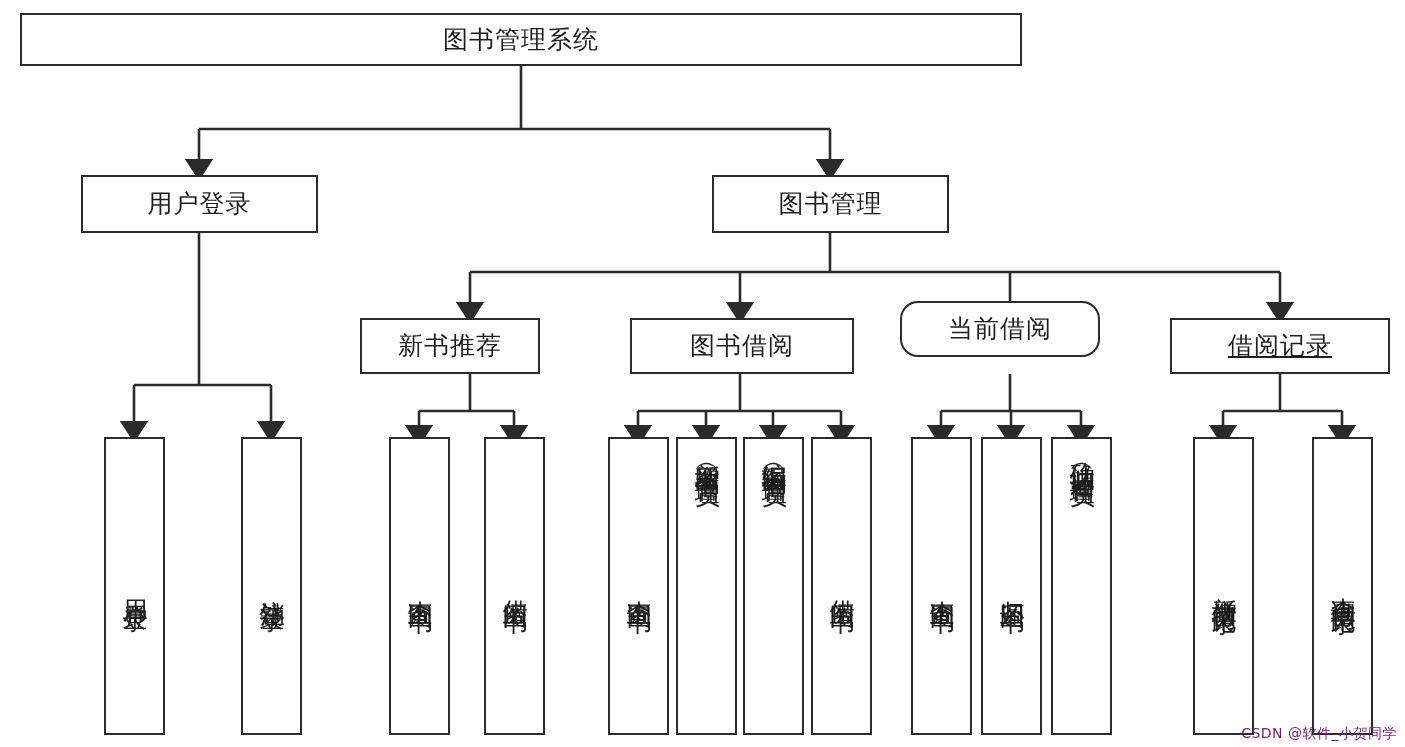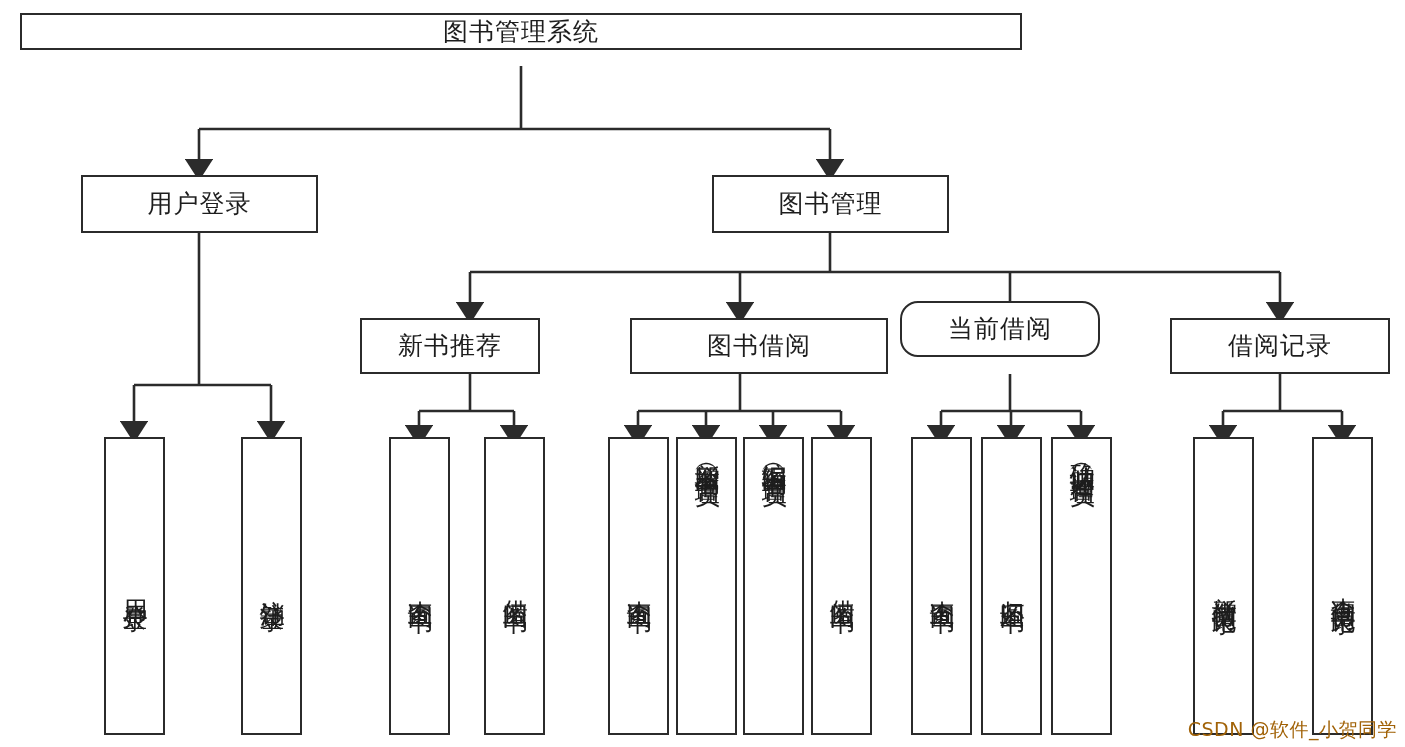--- a/index.html
+++ b/index.html
@@ -55,22 +55,22 @@
     align-self: flex-start;
   }
   .node.v.top {
     align-items: flex-start;
     padding-top: 4px;
   }
   #watermark {
     position: absolute;
     right: 8px;
     bottom: 4px;
-    font-size: 19px;
-    color: #a16207;
+    font-size: 14px;
+    color: #701a75;
     letter-spacing: 0.5px;
     white-space: nowrap;
   }
 </style>
 </head>
 <body>
 
 <div id="stage">
 
   <svg id="wires" viewBox="0 0 1405 747">
@@ -117,45 +117,45 @@
       <path d="M1011,411 L1011,428" marker-end="url(#arrow)"></path>
       <path d="M1081,411 L1081,428" marker-end="url(#arrow)"></path>
 
       <path d="M1280,374 L1280,411"></path>
       <path d="M1223,411 L1342,411"></path>
       <path d="M1223,411 L1223,428" marker-end="url(#arrow)"></path>
       <path d="M1342,411 L1342,428" marker-end="url(#arrow)"></path>
     </g>
   </svg>
 
-  <div class="node h" style="left:20px; top:13px; width:1002px; height:37px;">
+  <div class="node h" style="left:20px; top:13px; width:1002px; height:53px;">
     <span>图书管理系统</span>
   </div>
 
   <div class="node h" style="left:81px; top:175px; width:237px; height:58px;">
     <span>用户登录</span>
   </div>
 
   <div class="node h" style="left:712px; top:175px; width:237px; height:58px;justify-content:center;">
     <span>图书管理</span>
   </div>
 
   <div class="node h" style="left:360px; top:318px; width:180px; height:56px;">
     <span>新书推荐</span>
   </div>
 
-  <div class="node h" style="left:630px; top:318px; width:258px; height:56px;">
+  <div class="node h" style="left:630px; top:318px; width:224px; height:56px;">
     <span>图书借阅</span>
   </div>
 
   <div class="node h" style="left:900px; top:301px; width:200px; height:56px;border-radius:18px;">
     <span>当前借阅</span>
   </div>
 
-  <div class="node h" style="left:1170px; top:318px; width:220px; height:56px;">
+  <div class="node h" style="left:1170px; top:318px; width:220px; height:56px;text-decoration:underline;">
     <span>借阅记录</span>
   </div>
 
   <div class="node v" style="left:104px; top:437px; width:61px; height:298px;">
     <span class="vtext">用户登录</span>
   </div>
 
   <div class="node v" style="left:241px; top:437px; width:61px; height:298px;">
     <span class="vtext">注销登录</span>
   </div>

